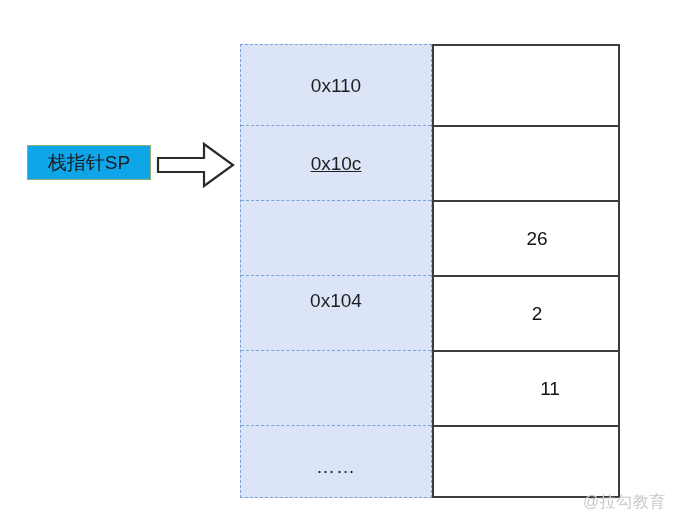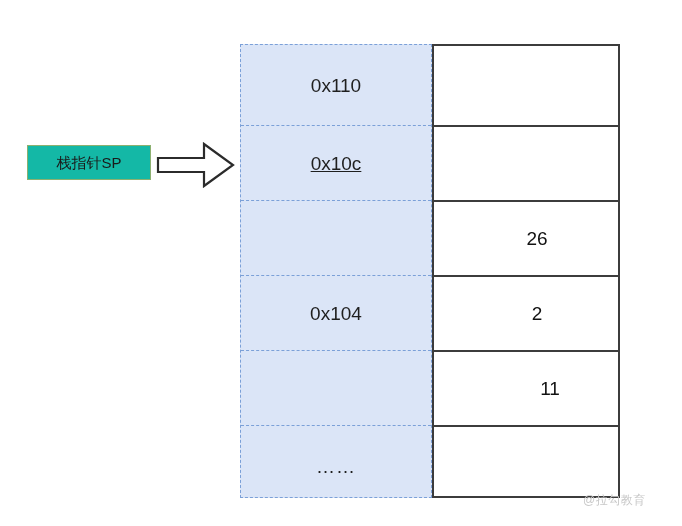--- a/index.html
+++ b/index.html
@@ -24,26 +24,26 @@
   }
 
   
   .sp-label {
     position: absolute;
     left: 27px;
     top: 145px;
     width: 124px;
     height: 35px;
     box-sizing: border-box;
-    background: #14b8a6;
+    background: #0ea5e9;
     border: 1px solid #8cb070;
     display: flex;
     align-items: center;
     justify-content: center;
-    font-size: 15px;
+    font-size: 19px;
     color: #1a1a1a;
     letter-spacing: 0px;
     line-height: 1;
     white-space: nowrap;
   }
 
   
   .arrow-wrap {
     position: absolute;
     left: 156px;
@@ -119,21 +119,21 @@
   .dots-cell {
     letter-spacing: 1px;
     font-size: 19px;
   }
 
   
   .watermark {
     position: absolute;
     left: 583px;
     top: 492px;
-    font-size: 12px;
+    font-size: 16px;
     color: #c9c9c9;
     letter-spacing: 0.5px;
     white-space: nowrap;
     user-select: none;
   }
 </style>
 </head>
 <body>
 
 <div id="canvas">
@@ -150,21 +150,21 @@
 
     <div class="addr-col">
       <div class="addr-cell" style="top:0px;height:80px;">0x110</div>
       <div class="addr-sep" style="top:80px;"></div>
 
       <div class="addr-cell" style="top:81px;height:74px;text-decoration:underline;">0x10c</div>
       <div class="addr-sep" style="top:155px;"></div>
 
       <div class="addr-sep" style="top:230px;"></div>
 
-      <div class="addr-cell" style="top:231px;height:74px;">0x104</div>
+      <div class="addr-cell" style="top:218px;height:74px;">0x104</div>
       <div class="addr-sep" style="top:305px;"></div>
 
       <div class="addr-sep" style="top:380px;"></div>
 
       <div class="addr-cell dots-cell" style="top:381px;height:72px;align-items:flex-end;padding-bottom:22px;box-sizing:border-box;">……</div>
     </div>
 
     <div class="val-col">
       <div class="val-cell" style="top:0px;height:79px;"></div>
       <div class="val-sep" style="top:79px;"></div>

